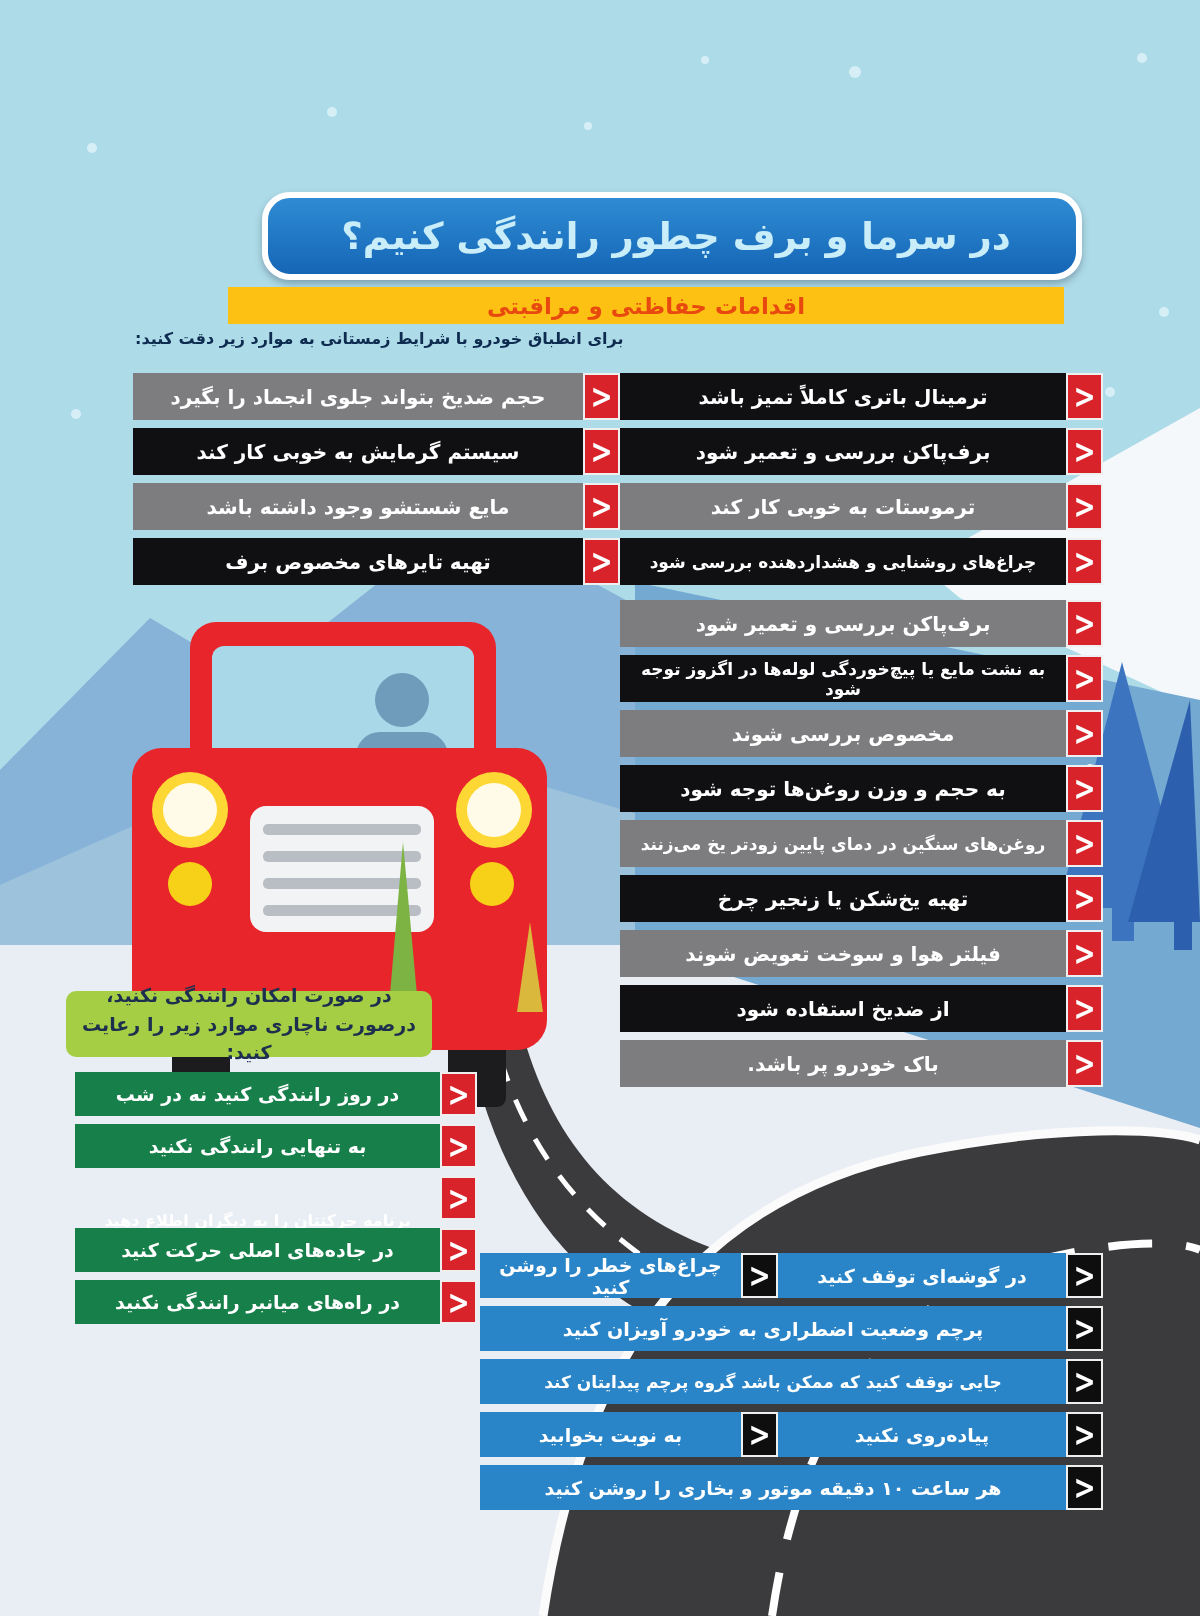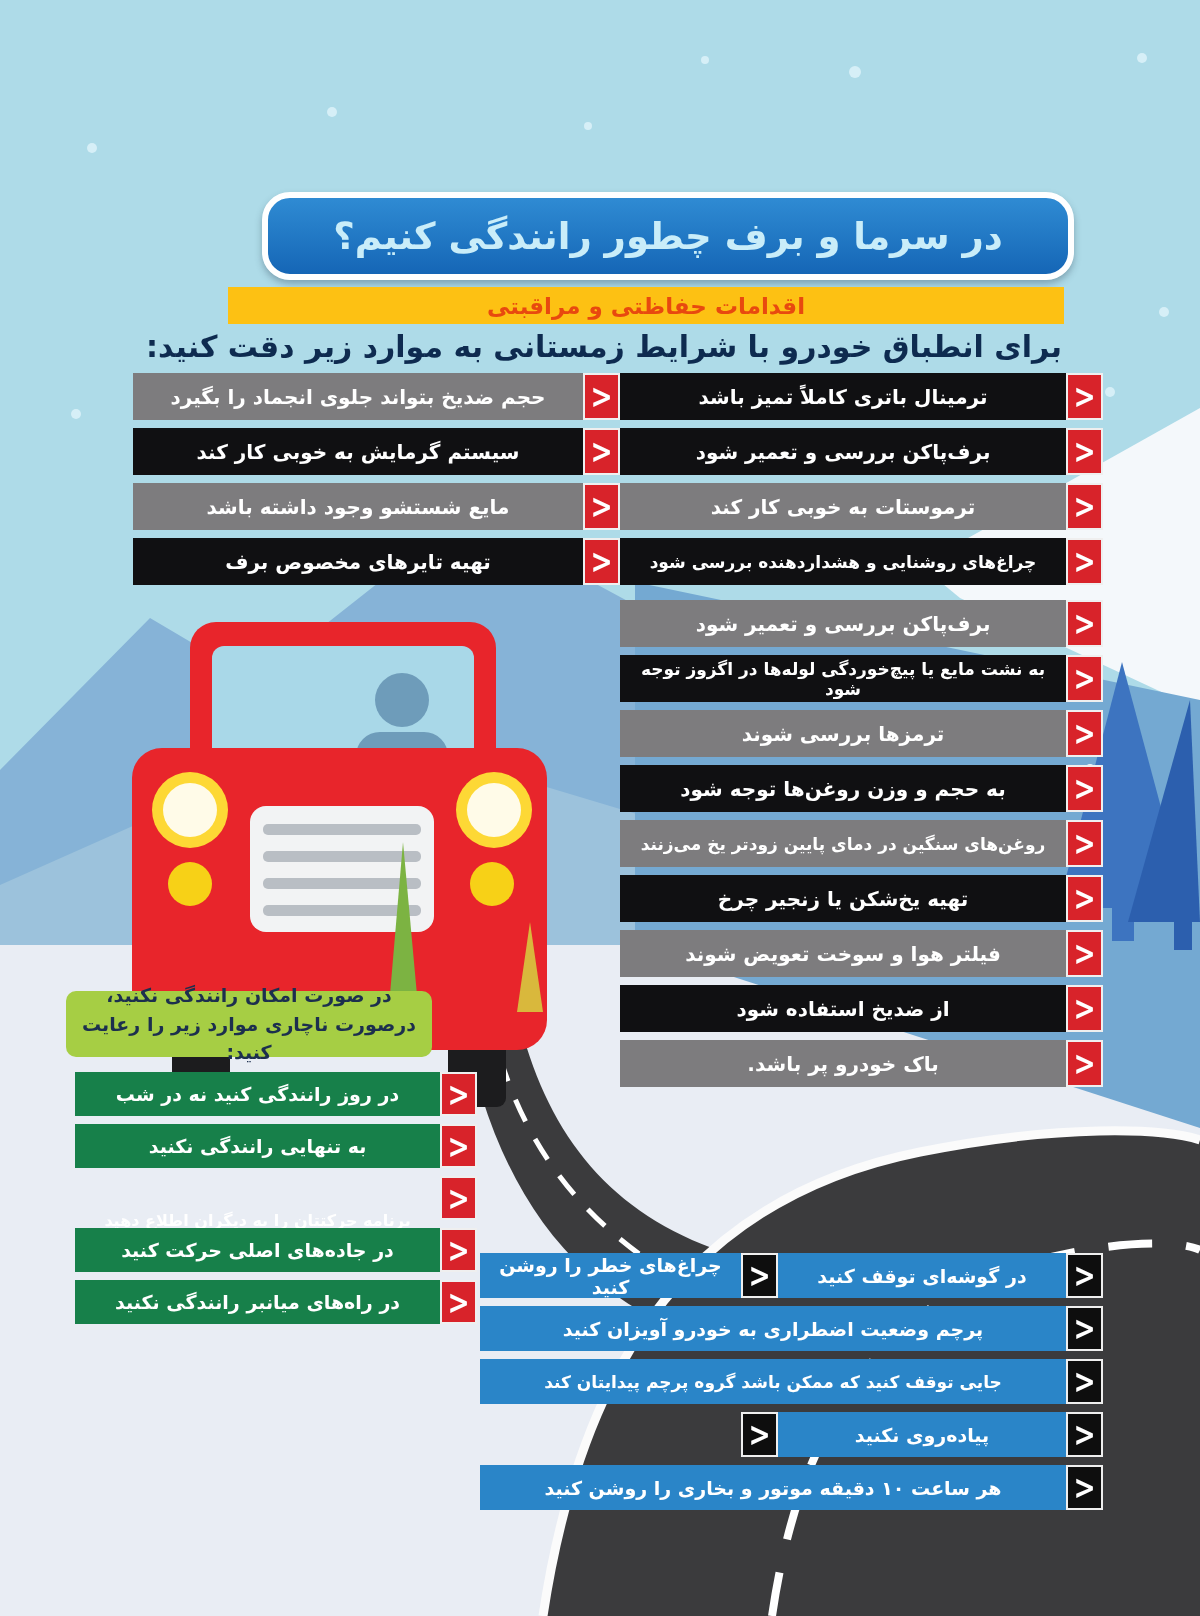--- a/index.html
+++ b/index.html
@@ -5,29 +5,29 @@
   html,body{margin:0;padding:0;background:#888;}
   body{font-family:"DejaVu Sans",sans-serif;}
   #canvas{position:relative;width:1200px;height:1616px;overflow:hidden;background:#aedbe8;margin:0 auto;}
   #canvas svg.layer{position:absolute;left:0;top:0;width:1200px;height:1616px;}
 
   
   #title{position:absolute;left:262px;top:192px;width:800px;height:76px;
     background:linear-gradient(#2f8bd3,#1566b6);border:6px solid #fff;border-radius:28px;
     box-shadow:0 4px 7px rgba(40,60,80,.35);
     display:flex;align-items:center;justify-content:center;
-    color:#c9edf9;font-size:37px;font-weight:bold;z-index:6;}
+    color:#c9edf9;font-size:37px;font-weight:bold;z-index:6;padding-left:8px;}
   #logo{position:absolute;left:133px;top:205px;width:126px;height:192px;background:#fff;
     border:1px solid #cfd4d8;box-sizing:border-box;text-align:center;padding-top:5px;z-index:6;}
   #logo .cbox{width:96px;height:96px;margin:2px auto 4px auto;border:2px solid #b9b9b9;display:flex;align-items:center;justify-content:center;}
   #logo .ltxt{font-size:12px;font-weight:bold;font-style:italic;color:#23303f;line-height:1.6;}
   #banner1{position:absolute;left:228px;top:287px;width:836px;height:37px;background:#fdc113;
     display:flex;align-items:center;justify-content:center;color:#e8490f;font-weight:bold;font-size:23px;z-index:6;}
-  #intro{position:absolute;left:127px;top:329px;width:935px;text-align:right;
-    color:#0e2b50;font-weight:bold;font-size:30px;z-index:6;}
+  #intro{position:absolute;left:135px;top:329px;width:935px;text-align:left;
+    color:#0e2b50;font-weight:bold;font-size:16px;z-index:6;}
 
   
   .col{position:absolute;z-index:6;}
   .row{display:flex;direction:rtl;height:47px;margin-bottom:8px;}
   .arr{width:37px;display:flex;align-items:center;justify-content:center;
     border:2px solid #efefef;box-sizing:border-box;flex:0 0 37px;}
   .arr.red{background:#d8232a;}
   .arr.blk{background:#0e0e0e;}
   .chev{display:block;color:#fff;font-weight:bold;font-size:23px;line-height:1;
     transform:scaleY(1.5) scaleX(1.15);}
@@ -197,21 +197,21 @@
     <div class="row">
       <div class="arr red">
           <span class="chev">&lt;</span>
         </div>
       <div class="bar b sm">به نشت مایع یا پیچ‌خوردگی لوله‌ها در اگزوز توجه شود</div>
     </div>
     <div class="row">
       <div class="arr red">
           <span class="chev">&lt;</span>
         </div>
-      <div class="bar g">ترمزها بررسی شوند</div>
+      <div class="bar g">مخصوص بررسی شوند</div>
     </div>
     <div class="row">
       <div class="arr red">
           <span class="chev">&lt;</span>
         </div>
       <div class="bar b">به حجم و وزن روغن‌ها توجه شود</div>
     </div>
     <div class="row">
       <div class="arr red">
           <span class="chev">&lt;</span>
@@ -304,20 +304,21 @@
       <div class="bar bl bsm">جایی توقف کنید که ممکن باشد گروه پرچم پیدایتان کند</div>
     </div>
     <div class="row">
       <div class="arr blk">
           <span class="chev">&lt;</span>
         </div>
       <div class="bar bl segA">پیاده‌روی نکنید</div>
       <div class="arr blk">
           <span class="chev">&lt;</span>
         </div>
+      <div class="bar bl">به نوبت بخوابید</div>
     </div>
     <div class="row">
       <div class="arr blk">
           <span class="chev">&lt;</span>
         </div>
       <div class="bar bl">هر ساعت ۱۰ دقیقه موتور و بخاری را روشن کنید</div>
     </div>
   </div>
 
 </div>

